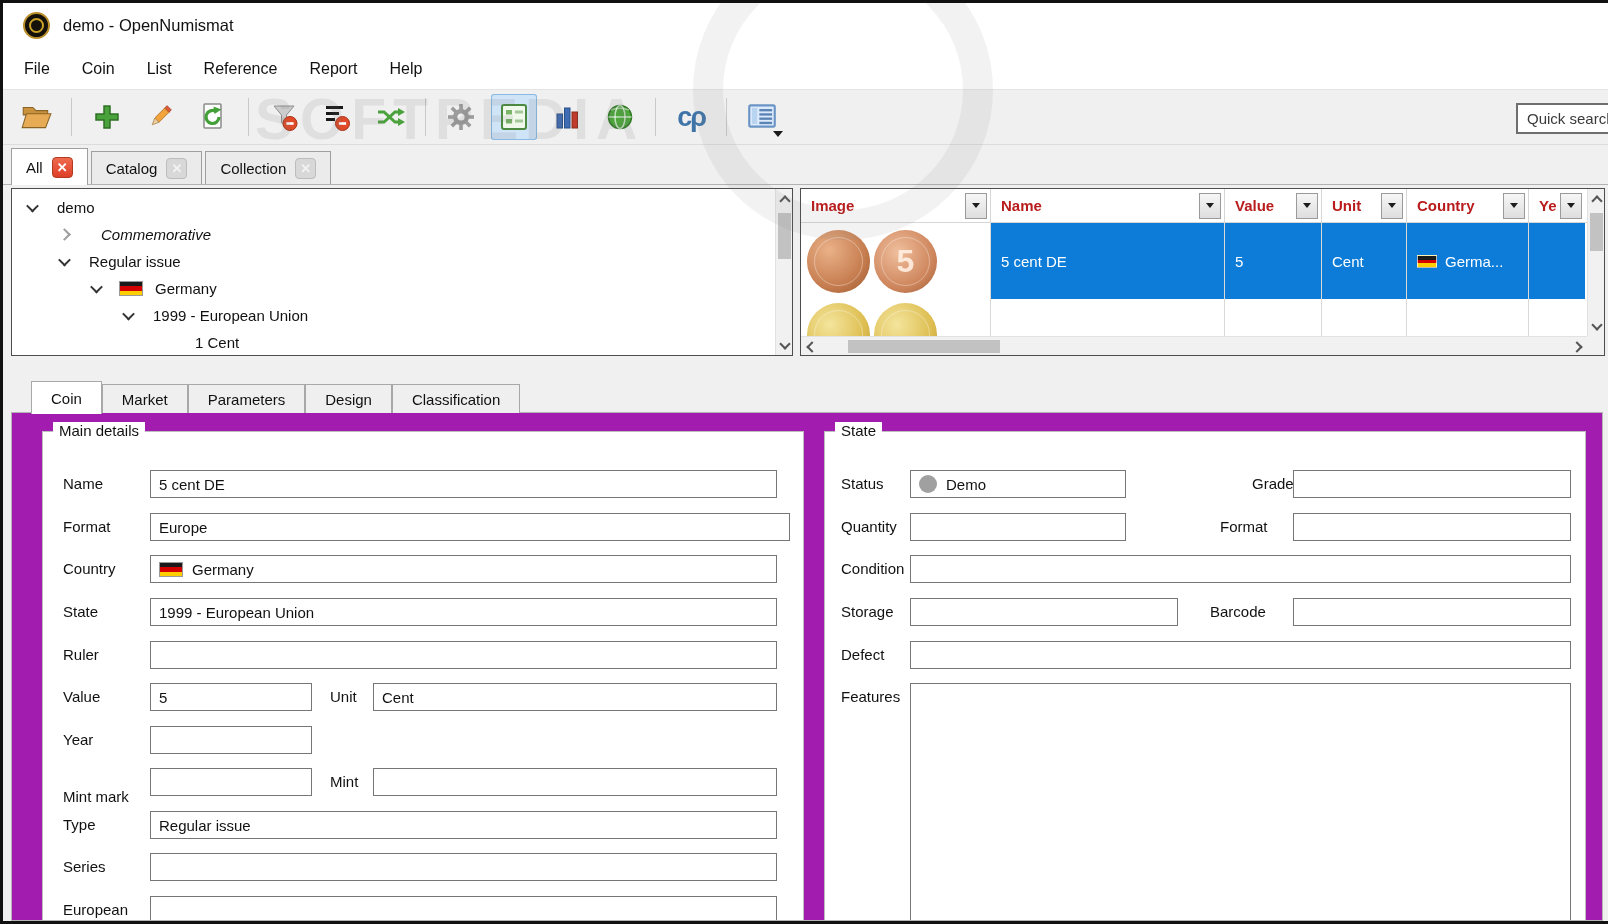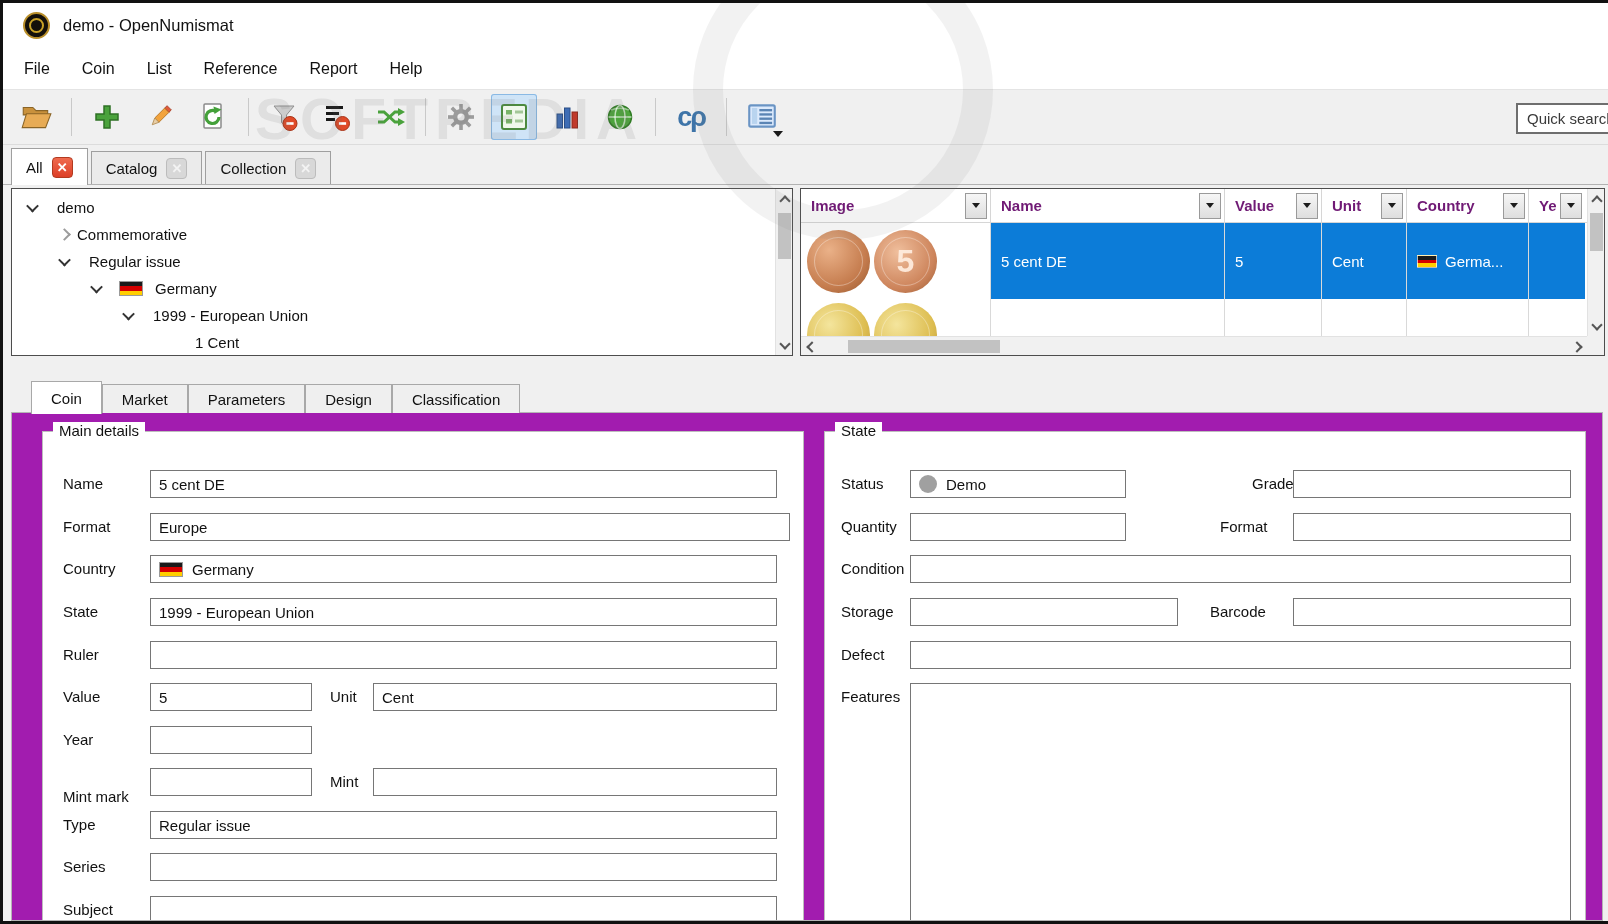--- a/index.html
+++ b/index.html
@@ -50,21 +50,21 @@
   .vscroll .thumb { position:absolute; left:2px; width:13px; background:#c2c2c2; }
   .sarr { display:inline-block; width:8px; height:8px; border-right:2px solid #555; border-bottom:2px solid #555; }
   .arrbox { position:absolute; left:0; width:17px; height:17px; display:flex; align-items:center; justify-content:center; }
   .hscroll { position:absolute; left:0; right:17px; bottom:0; height:19px; background:#f1f1f1; border-top:1px solid #e2e2e2; }
   .hscroll .thumb { position:absolute; top:3px; height:13px; background:#c2c2c2; }
   .harrbox { position:absolute; top:0; width:17px; height:19px; display:flex; align-items:center; justify-content:center; }
   .corner { position:absolute; right:0; bottom:0; width:17px; height:19px; background:#f1f1f1; }
   
   .tablepanel { position:absolute; left:797px; top:3px; width:805px; height:168px; background:#fff; border:1px solid #4d4d4d; overflow:hidden; }
   .thead { display:flex; height:34px; border-bottom:1px solid #d6d6d6; }
-  .hcell { display:flex; align-items:center; justify-content:space-between; border-right:1px solid #d6d6d6; padding-left:10px; font-size:15px; font-weight:bold; color:#701a75; overflow:hidden; }
+  .hcell { display:flex; align-items:center; justify-content:space-between; border-right:1px solid #d6d6d6; padding-left:10px; font-size:15px; font-weight:bold; color:#b91c1c; overflow:hidden; }
   .hdrbtn { width:22px; height:26px; margin-right:3px; background:linear-gradient(#f6f6f6,#dedede); border:1px solid #9a9a9a; display:flex; align-items:center; justify-content:center; flex:0 0 auto; }
   .hdrbtn i { width:0; height:0; border-left:4px solid transparent; border-right:4px solid transparent; border-top:5px solid #1c1c1c; }
   .trowt { display:flex; }
   .cell { border-right:1px solid #d9d9d9; display:flex; align-items:center; padding-left:10px; font-size:15px; overflow:hidden; }
   .row1 { height:76px; }
   .row1 .cell.sel { background:#0c7cd8; color:#fff; }
   .row2 { height:39px; }
   .coincell { justify-content:flex-start; gap:4px; padding-left:6px; overflow:hidden; }
   .coin { width:63px; height:63px; border-radius:50%; position:relative; flex:0 0 auto; }
   .coin.copper1 { background:radial-gradient(circle at 35% 32%, #eab188, #c57c4e 62%, #95582f); }
@@ -240,21 +240,21 @@
   <div class="toppanels">
 
     <div class="treepanel">
       <div style="padding-top:5px;">
         <div class="trow" style="padding-left:16px;">
           <span class="chev down"></span>
           <span class="treelabel" style="margin-left:20px;">demo</span>
         </div>
         <div class="trow" style="padding-left:48px;">
           <span class="chev right"></span>
-          <span class="treelabel" style="margin-left:8px;">Commemorative</span>
+          <span class="treelabel" style="margin-left:32px;font-style:italic;">Commemorative</span>
         </div>
         <div class="trow" style="padding-left:48px;">
           <span class="chev down"></span>
           <span class="treelabel" style="margin-left:20px;">Regular issue</span>
         </div>
         <div class="trow" style="padding-left:80px;">
           <span class="chev down"></span>
           <span class="flag" style="margin-left:18px;"></span>
           <span class="treelabel">Germany</span>
         </div>
@@ -434,21 +434,21 @@
       <input class="tinput" style="left: 107px; top: 336px; width: 162px;" value="">
       <span class="flabel" style="left:287px; top:341px;">Mint</span>
       <input class="tinput" style="left: 330px; top: 336px; width: 404px;" value="">
 
       <span class="flabel" style="left:20px; top:384px;">Type</span>
       <input class="tinput" style="left: 107px; top: 379px; width: 627px;" value="Regular issue">
 
       <span class="flabel" style="left:20px; top:426px;">Series</span>
       <input class="tinput" style="left: 107px; top: 421px; width: 627px;" value="">
 
-      <span class="flabel" style="left:20px; top:469px;">Subject</span>
+      <span class="flabel" style="left:20px; top:469px;">European</span>
       <input class="tinput" style="left: 107px; top: 464px; width: 627px;" value="">
     </div>
 
     <div class="groupbox" style="left:812px; top:18px; width:762px; height:560px;">
       <span class="gb-title">State</span>
 
       <span class="flabel" style="left:16px; top:43px;">Status</span>
       <div class="comboish" style="left:85px; top:38px; width:216px;">
         <span class="statusdot"></span>
         <span>Demo</span>

